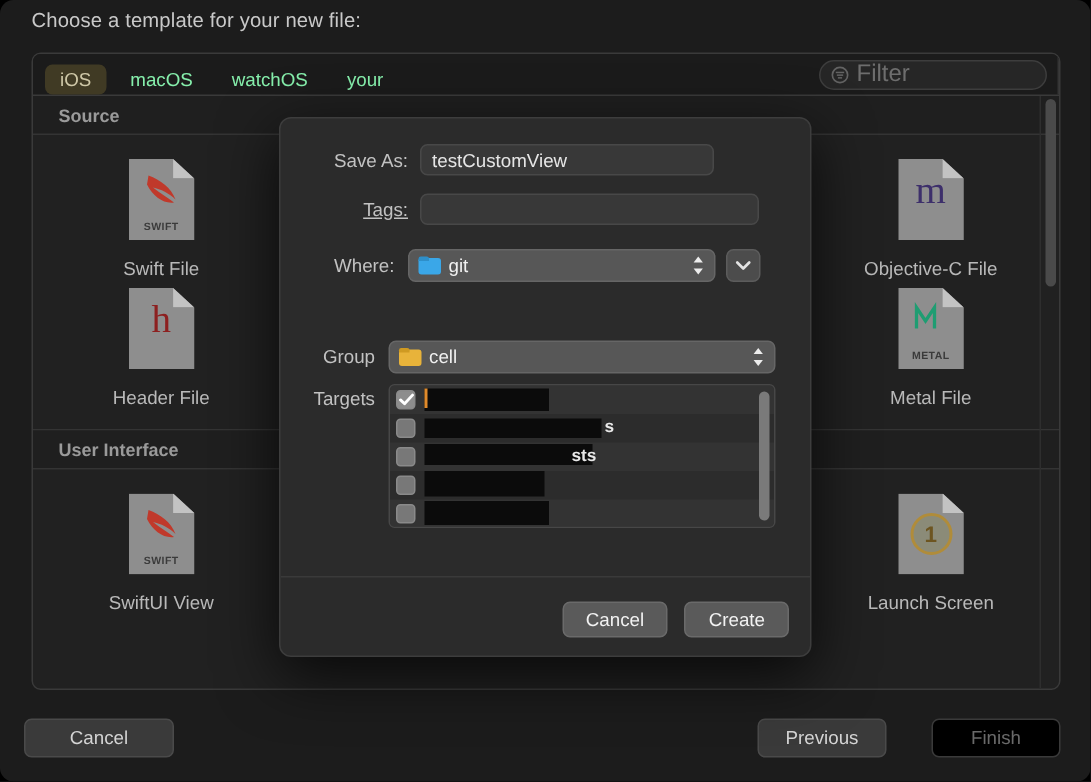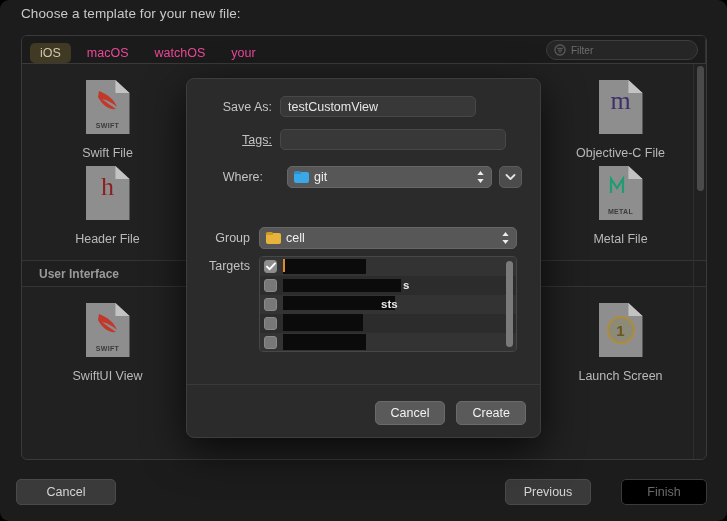--- a/index.html
+++ b/index.html
@@ -37,37 +37,37 @@
 
   
   #tabbar {
     position: relative; height: 28px;
     background: #1b1b1b;
     border-bottom: 1px solid #3a3a3a;
     display: flex; align-items: flex-end;
     padding-left: 8px;
   }
   .tab {
-    font-size: 12.5px; color: #ec4899;
+    font-size: 12.5px; color: #86efac;
     padding: 3px 10px; margin-right: 6px;
     border-radius: 5px; white-space: nowrap;
   }
   .tab.selected { background: #403a24; color: #cfc8a8; }
 
   #filter-wrap {
     position: absolute; right: 8px; top: 4px;
     width: 152px; height: 20px;
     background: #262626;
     border: 1px solid #3d3d3d;
     border-radius: 10px;
     display: flex; align-items: center;
     padding: 0 7px;
   }
   #filter-icon { width: 12px; height: 12px; flex: 0 0 12px; opacity: .72; }
-  #filter-text { font-size: 10px; color: #6e6e6e; margin-left: 5px; }
+  #filter-text { font-size: 16px; color: #6e6e6e; margin-left: 5px; }
   #tabbar-divider {
     position: absolute; right: 0; top: 0; bottom: 0;
     width: 1px; background: #343434;
   }
 
   
   .section-head {
     height: 26px; background: #1f1f1f;
     border-bottom: 1px solid #343434;
     display: flex; align-items: center;
@@ -270,20 +270,21 @@
           <circle cx="6" cy="6" r="5.1" fill="none" stroke="#7b7b7b" stroke-width="1.1"></circle>
           <line x1="3.2" y1="4.3" x2="8.8" y2="4.3" stroke="#7b7b7b" stroke-width="1"></line>
           <line x1="3.9" y1="6.1" x2="8.1" y2="6.1" stroke="#7b7b7b" stroke-width="1"></line>
           <line x1="4.6" y1="7.9" x2="7.4" y2="7.9" stroke="#7b7b7b" stroke-width="1"></line>
         </svg>
         <div id="filter-text">Filter</div>
       </div>
       <div id="tabbar-divider"></div>
     </div>
 
+    <div class="section-head">Source</div>
     <div class="section-body">
 
       <div class="tile">
         <div class="fileicon">
           <div class="page"></div>
             <div class="fold"></div>
           <svg class="bird" width="26" height="24" viewBox="0 0 26 24">
             <path d="M4 3 C12 6 19 11 22 19 C18 15 12 12 7 11 C12 15 17 18 21 21 C14 22 7 17 3 9 Z" fill="#c0392b"></path>
           </svg>
           <div class="tag">SWIFT</div>
@@ -399,21 +400,21 @@
       <div class="lbl" style="width:85px; margin-right:8px;">Save As:</div>
       <div class="tf" style="width:196px;">testCustomView</div>
     </div>
 
     <div class="row" style="position:absolute; left:0; top:50px; width:100%;">
       <div class="lbl" style="width:85px; margin-right:8px;text-decoration:underline;">Tags:</div>
       <div class="tf" style="width:226px;"></div>
     </div>
 
     <div class="row" style="position:absolute; left:0; top:87px; width:100%;">
-      <div class="lbl" style="width:76px; margin-right:24px;text-align:right;">Where:</div>
+      <div class="lbl" style="width:76px; margin-right:9px;text-align:right;">Where:</div>
       <div class="popup" style="width:205px;">
         <span class="folder">
           <span class="back" style="background:#3aa7e8;"></span>
           <span class="tabtop" style="background:#2e8fc9;"></span>
         </span>
         <span>git</span>
         <svg class="stepper" viewBox="0 0 9 14">
           <path d="M4.5 1 L7.6 5 L1.4 5 Z" fill="#ededed"></path>
           <path d="M4.5 13 L7.6 9 L1.4 9 Z" fill="#ededed"></path>
         </svg>

